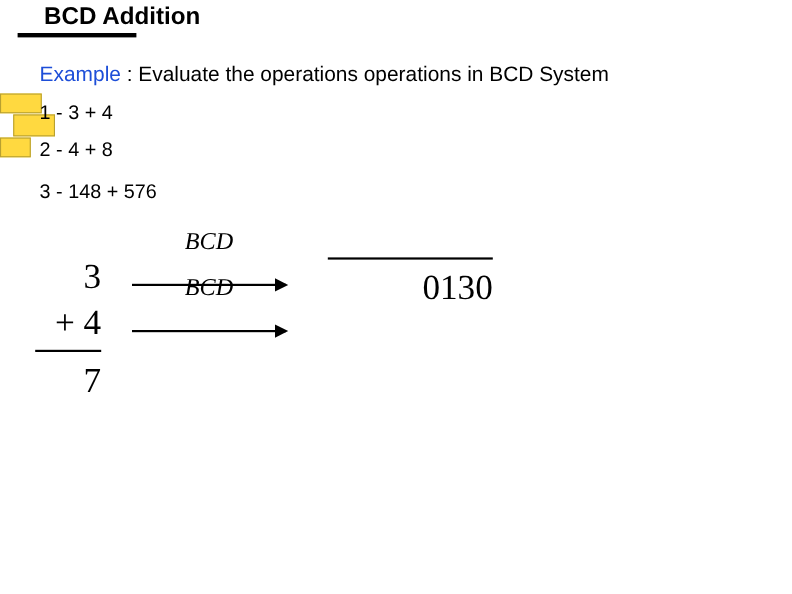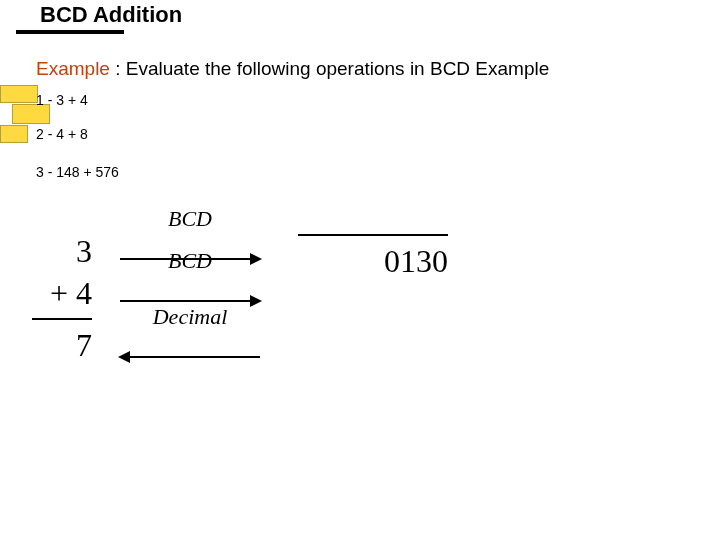--- a/index.html
+++ b/index.html
@@ -31,25 +31,25 @@
     width: 108px;
     height: 4px;
     background: #000;
   }
   .example-line {
     position: absolute;
     left: 36px;
     top: 58px;
     font-size: 19px;
   }
-  .ex-word { color: #c2410c; }
+  .ex-word { color: #1d4ed8; }
   .body-text {
     position: absolute;
     left: 36px;
-    font-size: 14px;
+    font-size: 18px;
     color: #000;
   }
   .line1 { top: 92px; }
   .line2 { top: 126px; }
   .line3 { top: 164px; }
 
   
   .rect-a {
     position: absolute;
     left: 0px; top: 85px;
@@ -145,21 +145,21 @@
 <div class="slide">
 
   <div class="title">BCD Addition</div>
   <div class="title-underline"></div>
 
   <div class="rect-a"></div>
   <div class="rect-b"></div>
   <div class="rect-c"></div>
 
   <div class="example-line">
-    <span class="ex-word">Example</span><span> : Evaluate the following operations in BCD Example</span>
+    <span class="ex-word">Example</span><span> : Evaluate the operations operations in BCD System</span>
   </div>
 
   <div class="body-text line1">1 - 3 + 4</div>
   <div class="body-text line2">2 - 4 + 8</div>
   <div class="body-text line3">3 - 148 + 576</div>
 
   <div class="math-area">
 
     
     <div class="col left">
@@ -173,24 +173,20 @@
     <div class="col mid">
       <div class="mid-stack">
         <div class="arrow-label">BCD</div>
         <div class="arrow-line arrow-right" style="top:28px;"></div>
       </div>
       <div class="mid-stack">
         <div class="arrow-label">BCD</div>
         <div class="arrow-line arrow-right" style="top:28px;"></div>
       </div>
       <div class="mid-stack" style="height:14px;"></div>
-      <div class="mid-stack">
-        <div class="arrow-label">Decimal</div>
-        <div class="arrow-line arrow-left" style="top:28px;"></div>
-      </div>
     </div>
 
     
     <div class="col right">
       <hr class="hr-right">
       <div class="row">0130</div>
     </div>
 
   </div>
 

